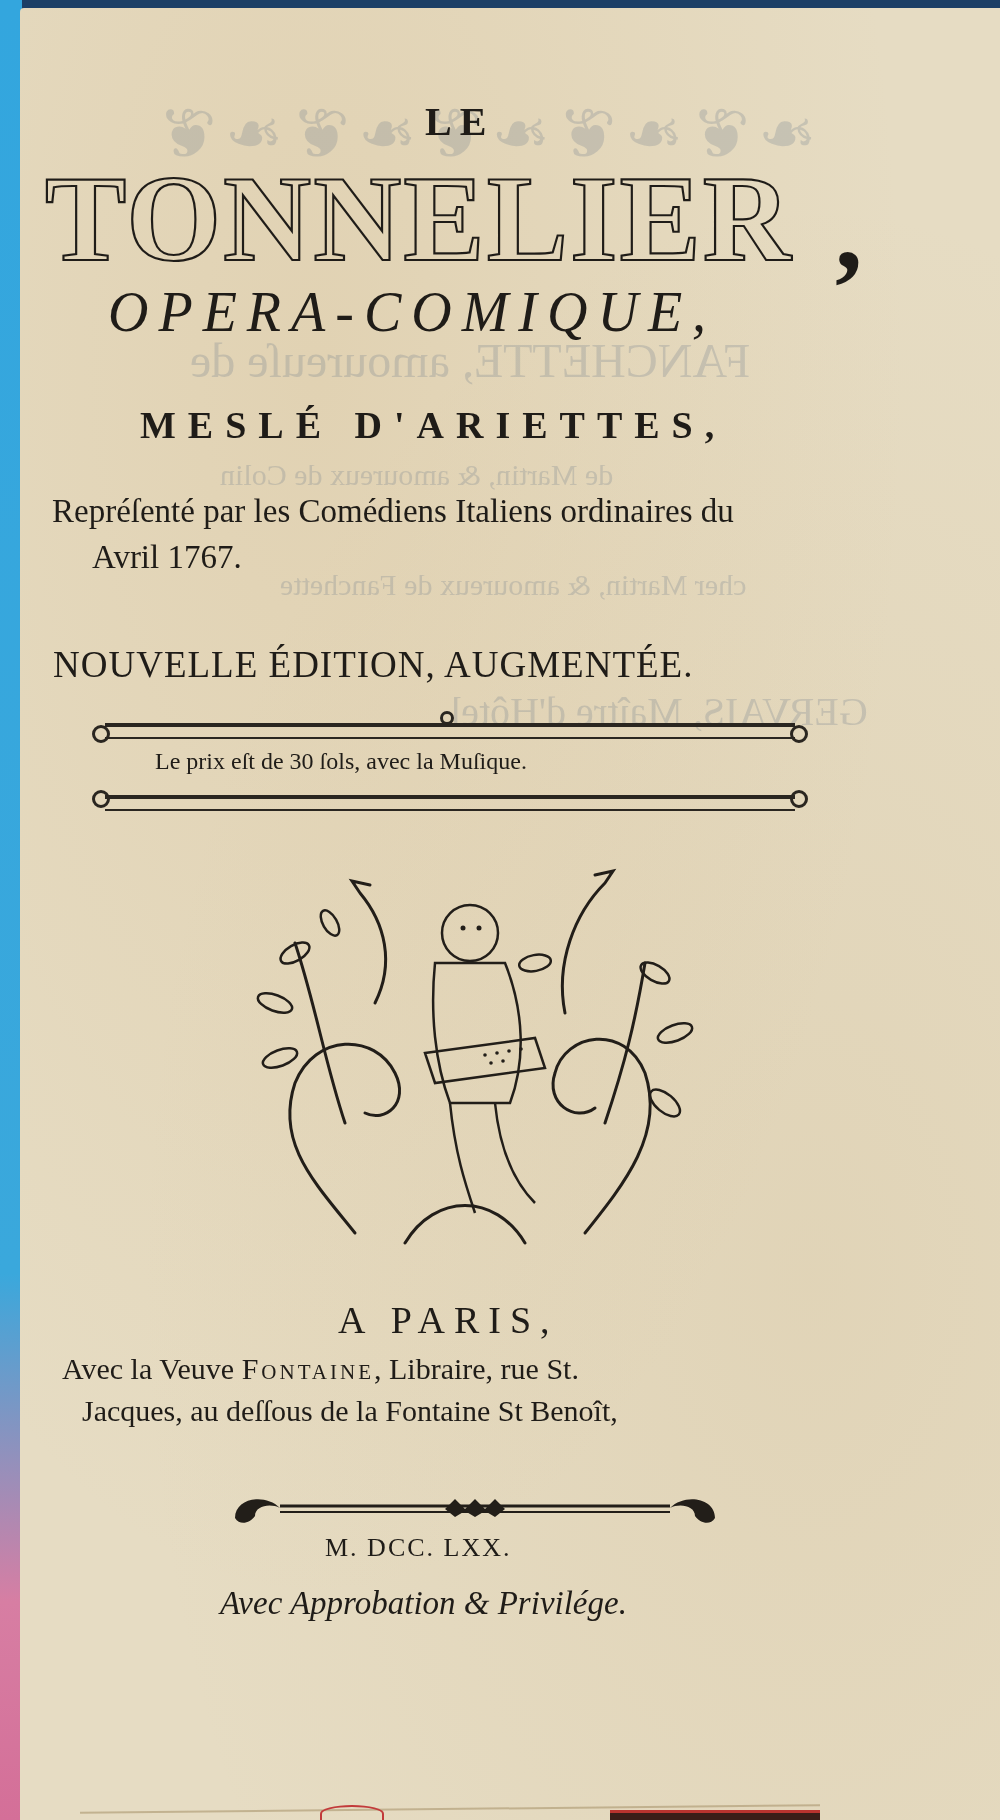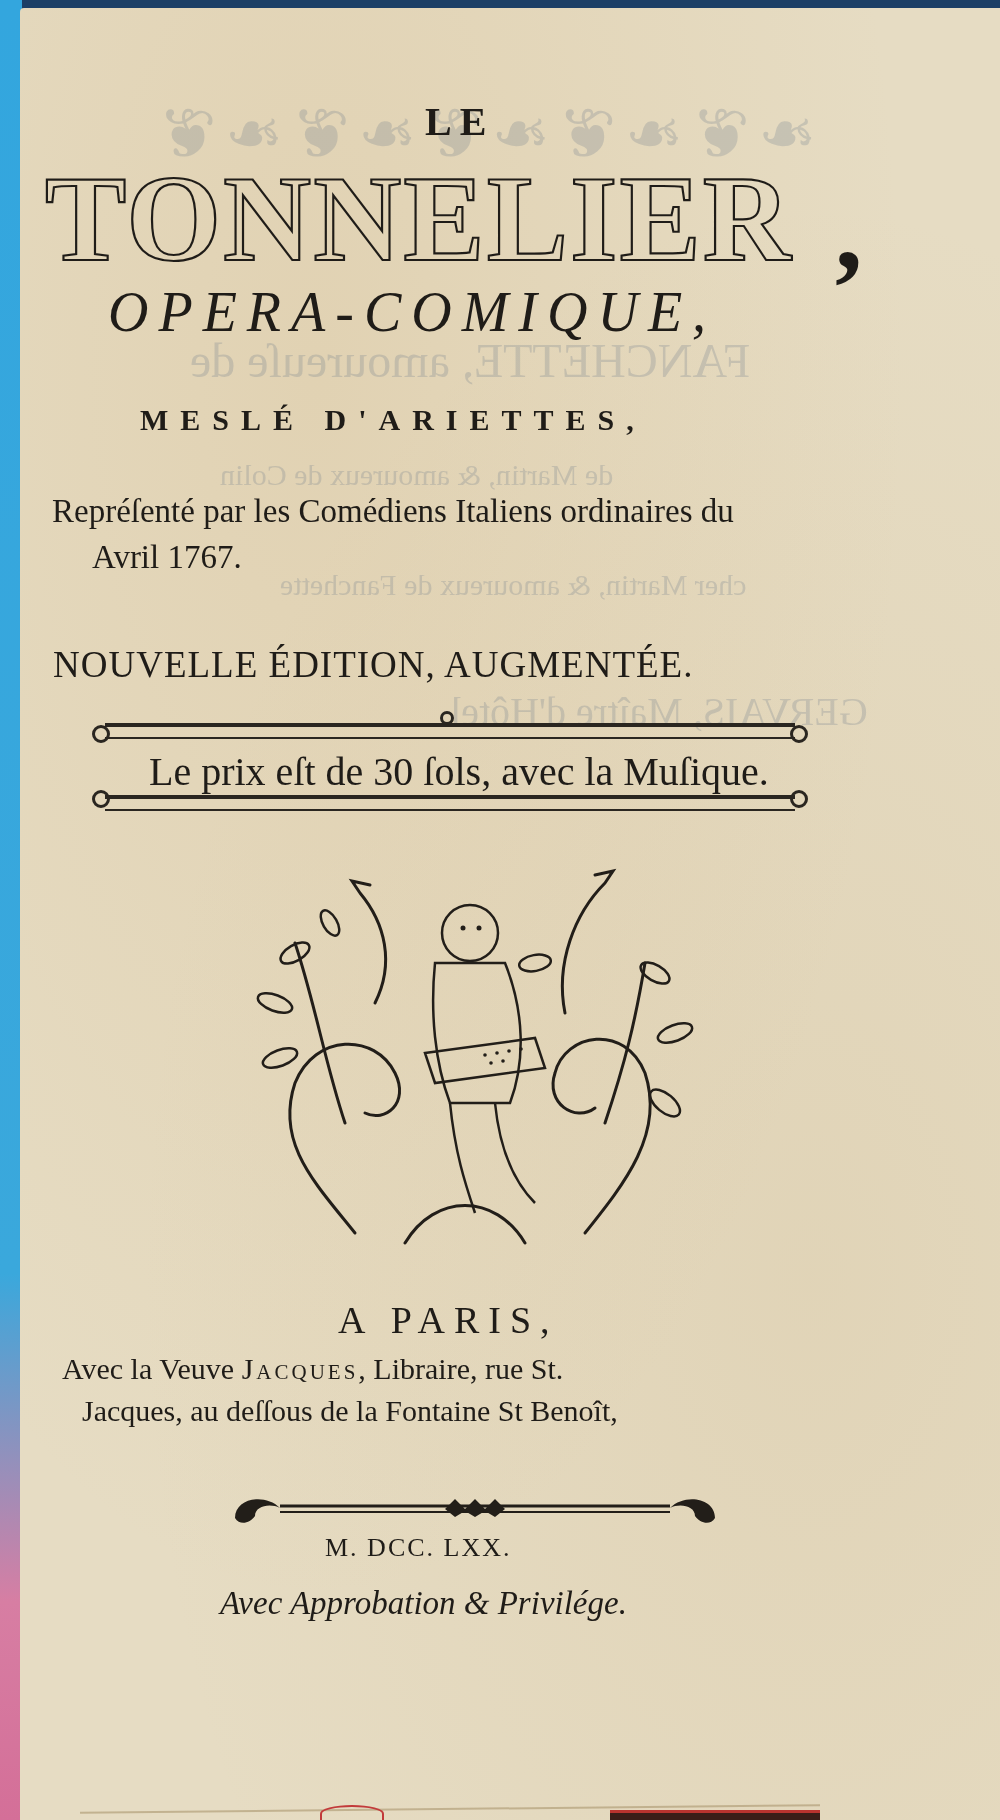--- a/index.html
+++ b/index.html
@@ -26,28 +26,28 @@
   }
   .line { position: absolute; white-space: nowrap; }
 
   .le { left: 405px; top: 90px; font-size: 40px; letter-spacing: 8px; font-weight: bold; }
   .tonnelier {
     left: 25px; top: 150px; font-size: 122px; letter-spacing: 2px; color: transparent;
     -webkit-text-stroke: 2.2px #1f1c18; font-weight: bold; line-height: 1;
   }
   .tonnelier-comma { position:absolute; left: 815px; top: 160px; font-size: 110px; font-weight: bold; }
   .opera { left: 88px; top: 272px; font-size: 56px; font-style: italic; letter-spacing: 10px; }
-  .mesle { left: 120px; top: 395px; font-size: 30px; letter-spacing: 12px; font-weight: bold; }
+  .mesle { left: 120px; top: 395px; font-size: 38px; letter-spacing: 12px; font-weight: bold; }
   .represente { left: 32px; top: 480px; font-size: 33px; line-height: 46px; }
   .represente .l2, .represente .l3 { padding-left: 40px; }
   .nouvelle { left: 33px; top: 635px; font-size: 37px; letter-spacing: 1px; }
 
   .rule { position: absolute; height: 10px; border-top: 4px solid #2a2620; border-bottom: 2px solid #2a2620; }
   .rule-cap { position: absolute; width: 12px; height: 12px; border: 3px solid #2a2620; border-radius: 50%; }
-  .prix { left: 129px; top: 740px; font-size: 40px; }
+  .prix { left: 135px; top: 740px; font-size: 24px; }
 
   .vignette { position: absolute; left: 215px; top: 855px; width: 470px; height: 385px; }
 
   .paris { left: 318px; top: 1290px; font-size: 38px; letter-spacing: 9px; }
   .chez { left: 42px; top: 1340px; font-size: 30px; line-height: 42px; }
   .chez .l2 { padding-left: 20px; }
   .chez .l3 { padding-left: 20px; }
   .sc { font-variant: small-caps; letter-spacing: 3px; }
 
   .ornament2 { position: absolute; left: 205px; top: 1480px; width: 500px; height: 40px; }
@@ -126,21 +126,21 @@
         <circle cx="274" cy="188" r="1.8"></circle>
       <circle cx="286" cy="186" r="1.8"></circle>
         <circle cx="256" cy="200" r="1.8"></circle>
         <circle cx="268" cy="198" r="1.8"></circle>
     </g>
   </svg>
 
   <div class="line paris">A PARIS,</div>
 
   <div class="line chez">
-    <div class="l1"><span>Avec la Veuve </span><span class="sc">Jacques</span><span>, Libraire, rue St.</span></div>
+    <div class="l1"><span>Avec la Veuve </span><span class="sc">Fontaine</span><span>, Libraire, rue St.</span></div>
     <div class="l2">Jacques, au deſſous de la Fontaine St Benoît,</div>
   </div>
 
   <svg class="ornament2" viewBox="0 0 500 40">
     <g stroke="#221e19" fill="none">
       <line x1="55" y1="18" x2="445" y2="18" stroke-width="3"></line>
       <line x1="55" y1="24" x2="445" y2="24" stroke-width="2"></line>
     </g>
     <g fill="#221e19">
       <path d="M10 30 C 10 10, 40 5, 55 20 C 45 15, 30 18, 30 28 C 25 35, 15 38, 10 30 Z"></path>

